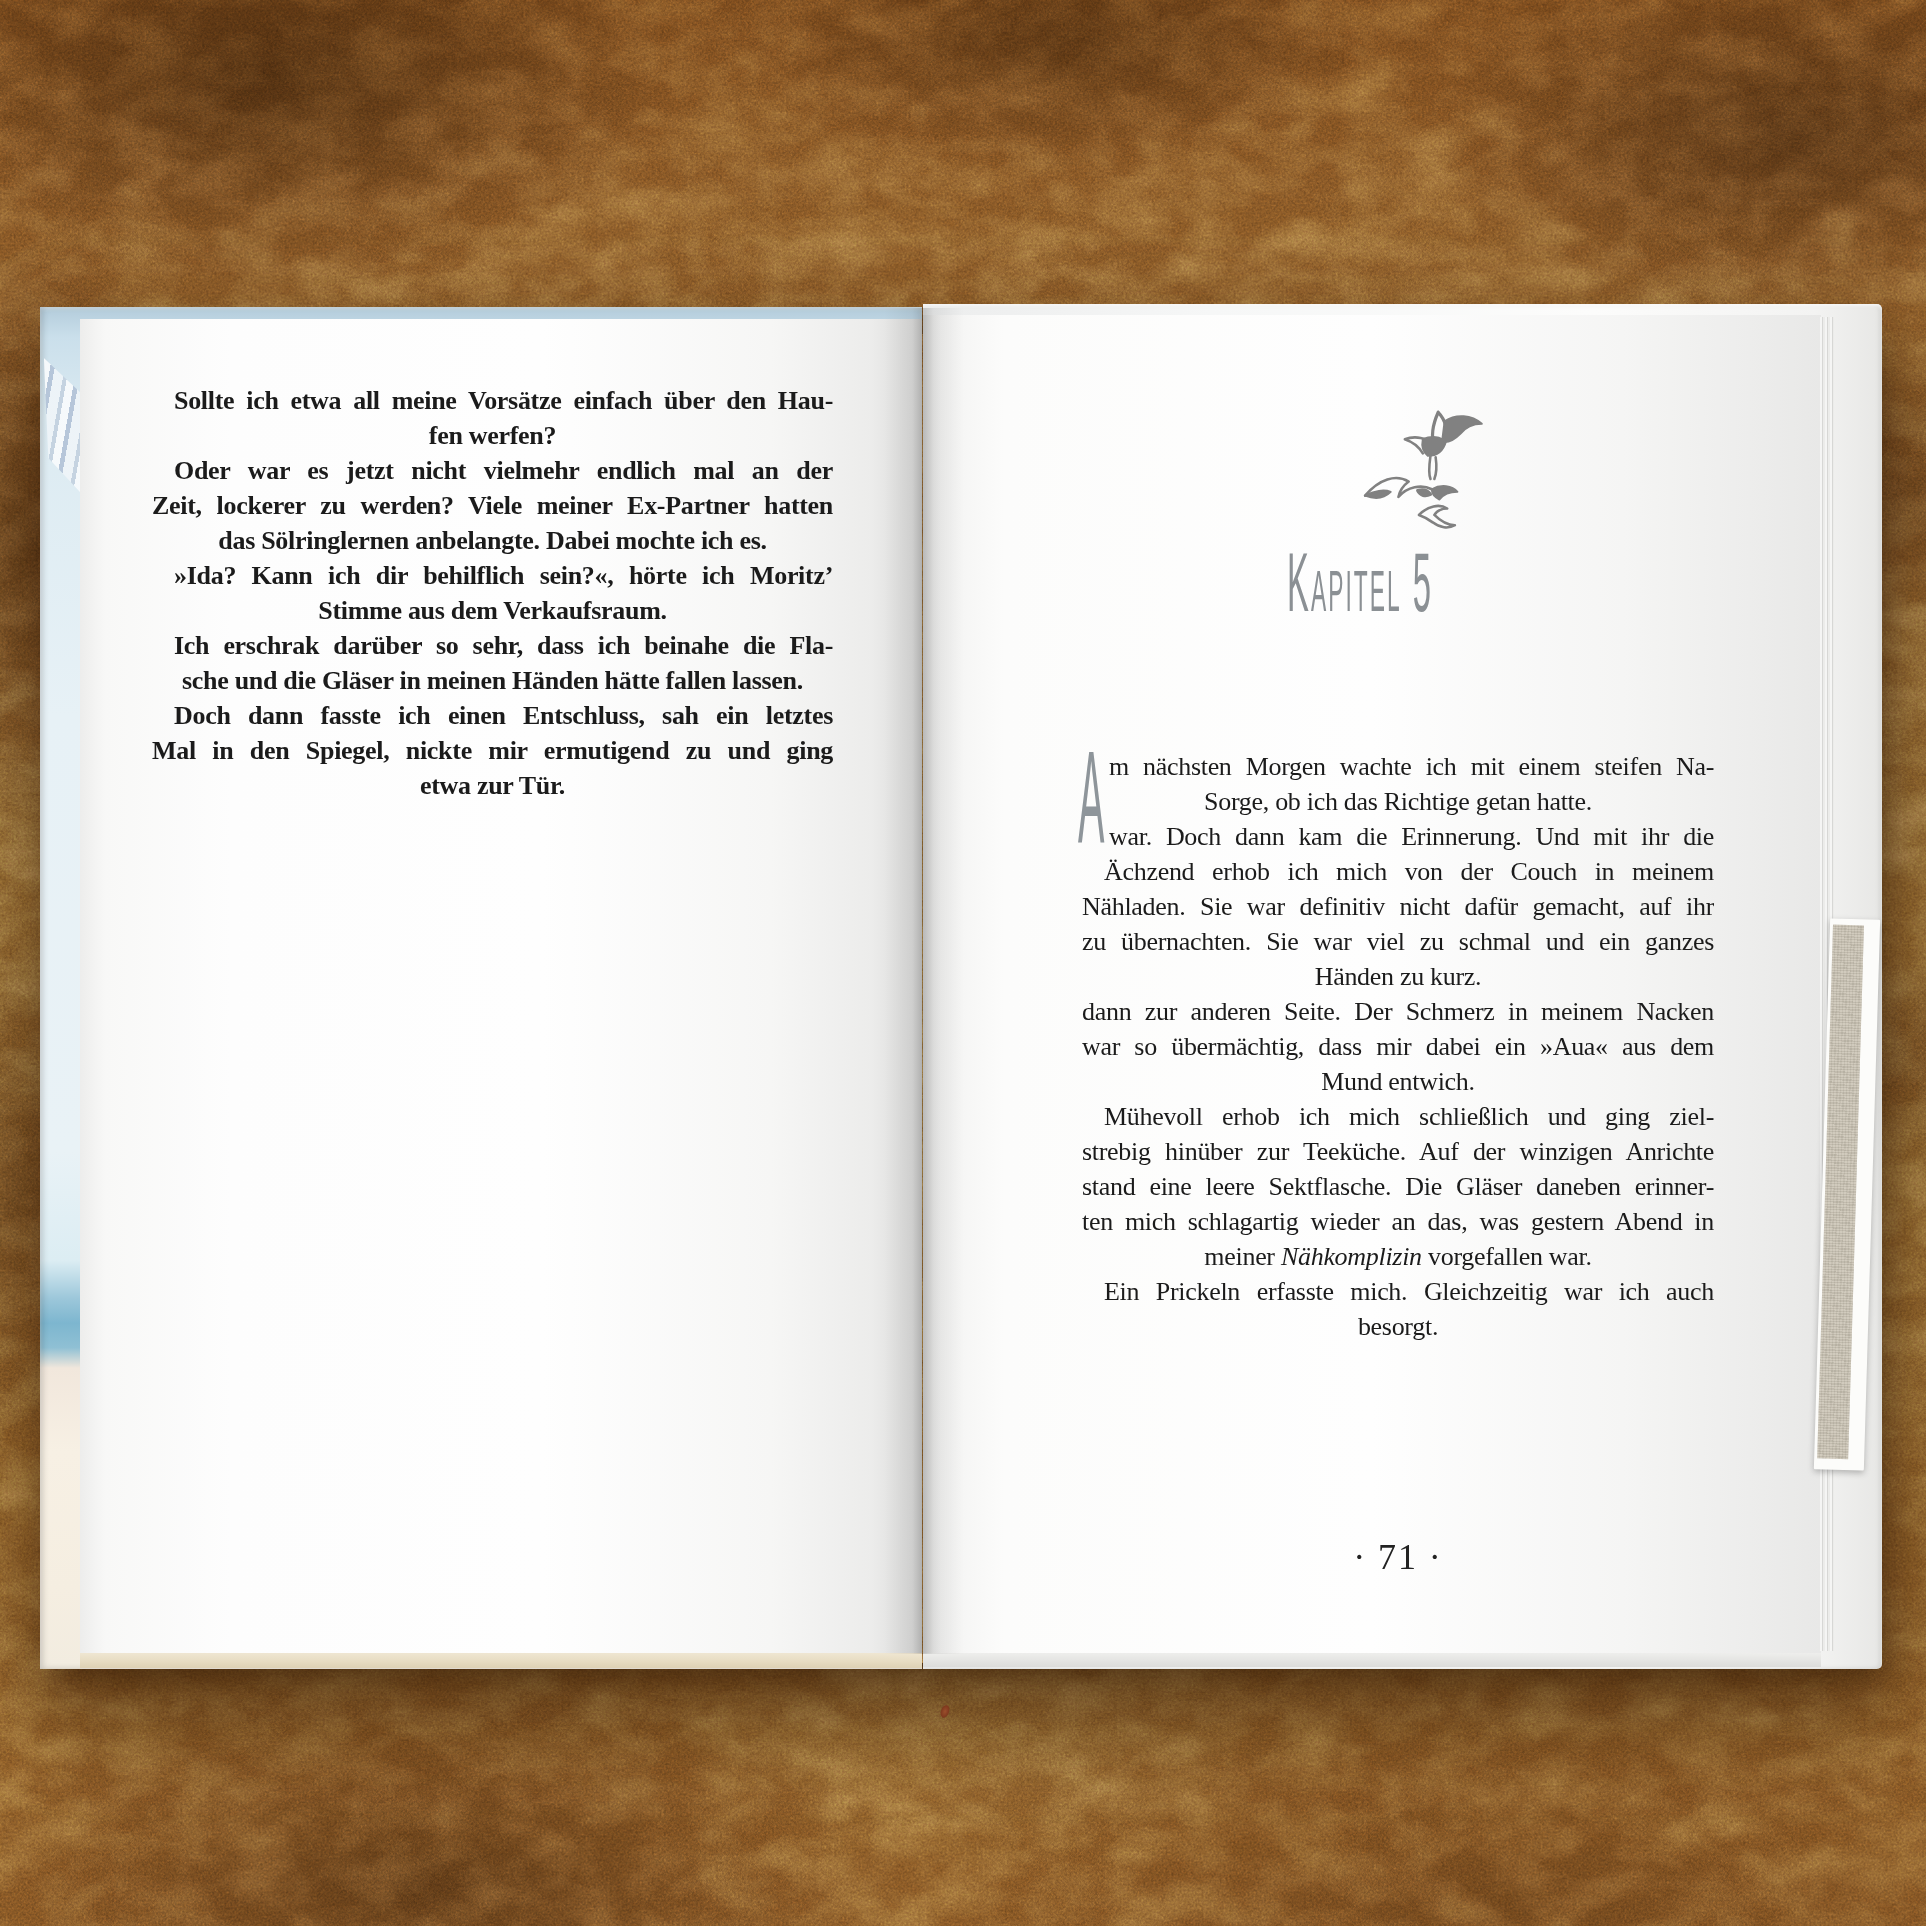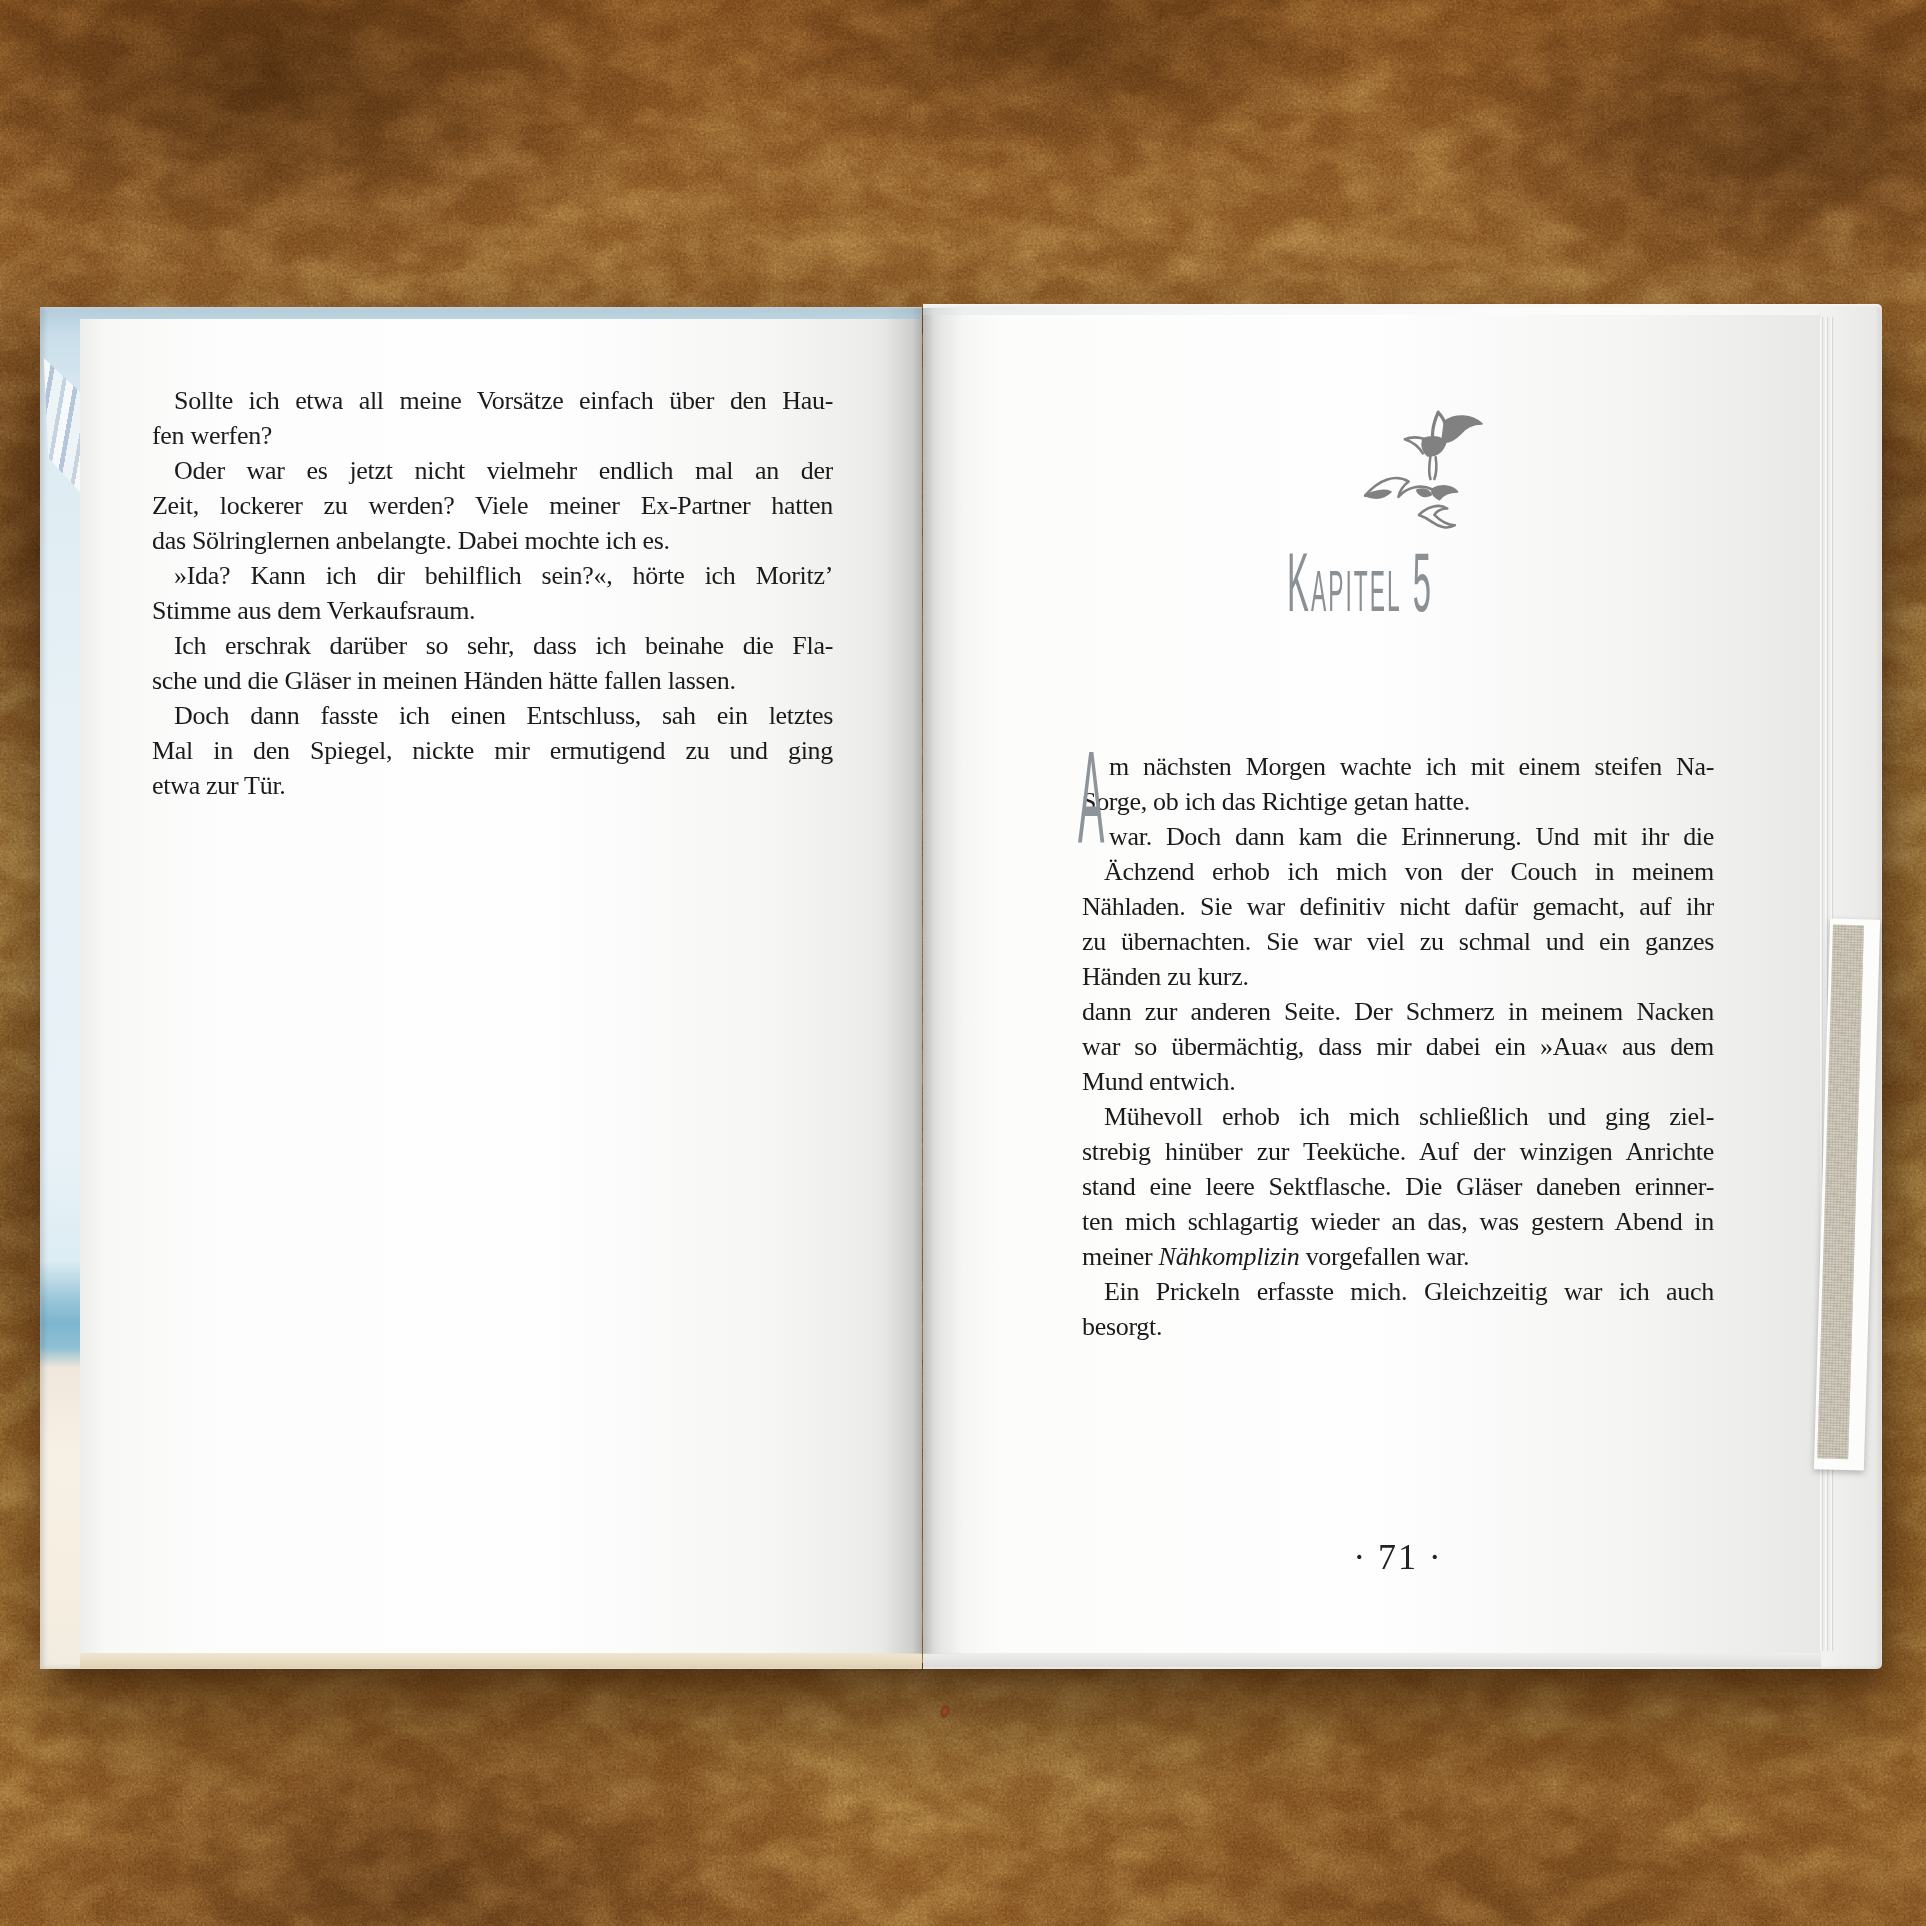--- a/index.html
+++ b/index.html
@@ -59,23 +59,23 @@
     background:#fcfcfa;transform:rotate(1.7deg);border-radius:1.3px;
     box-shadow:0 2.6px 6.4px rgba(0,0,0,.25);}
   #card-core{position:absolute;left:3.2px;top:5.8px;width:31px;height:534px;
     background:#c9c2b3;
     background-image:repeating-linear-gradient(0deg,rgba(255,255,255,.09) 0 1.3px,rgba(0,0,0,.05) 1.3px 2.6px),
       repeating-linear-gradient(90deg,rgba(255,255,255,.06) 0 1.9px,rgba(0,0,0,.04) 1.9px 3.2px);}
 
   
   .textblock{position:absolute;color:#1b1b1b;font-size:26px;line-height:35px;
     letter-spacing:-0.3px;}
-  #left-text{left:152px;top:383px;width:681px;}
+  #left-text{left:152px;top:383px;width:681px;font-weight:bold;}
   #right-text{left:1082px;top:749px;width:632px;}
-  .line{height:35px;overflow:hidden;white-space:normal;}
+  .line{height:35px;overflow:hidden;white-space:normal;text-align:center;}
   .line.just{text-align:justify;}
   .line.just::after{content:"";display:inline-block;width:100%;height:0;}
   .line.ind{text-indent:22px;}
   .line.dc{margin-left:27px;}
 
   #drop-cap{position:absolute;left:-3.9px;top:1.3px;font-family:"Liberation Sans",sans-serif;
     font-size:132px;line-height:96px;color:#8e959a;transform:scaleX(.3);
     transform-origin:left top;font-weight:400;}
 
   #chapter-heading{position:absolute;left:1287px;top:543px;

